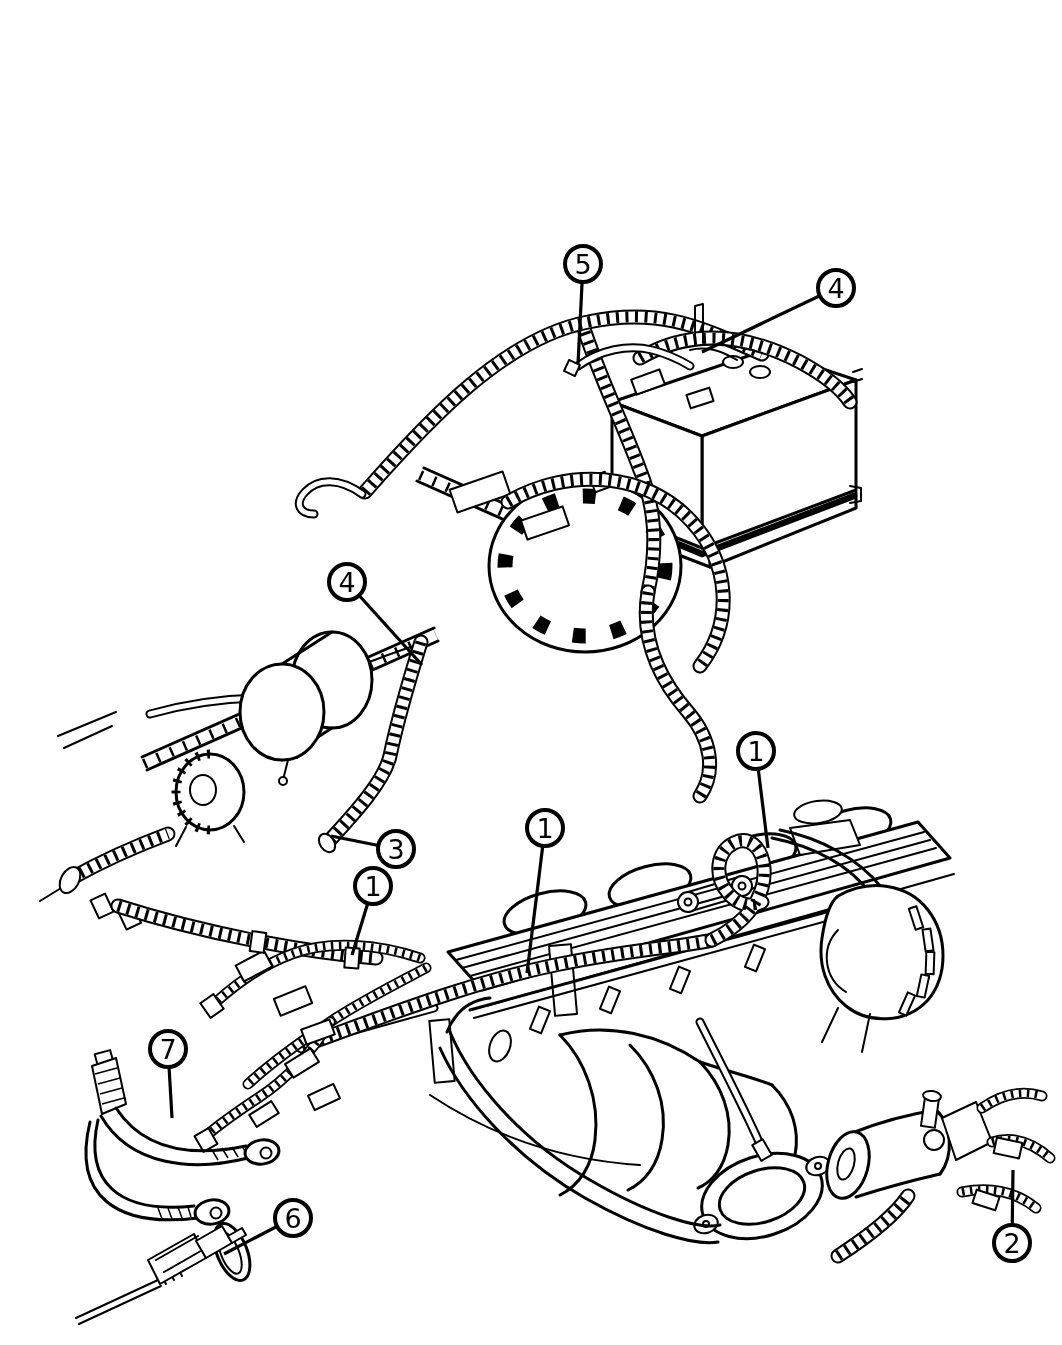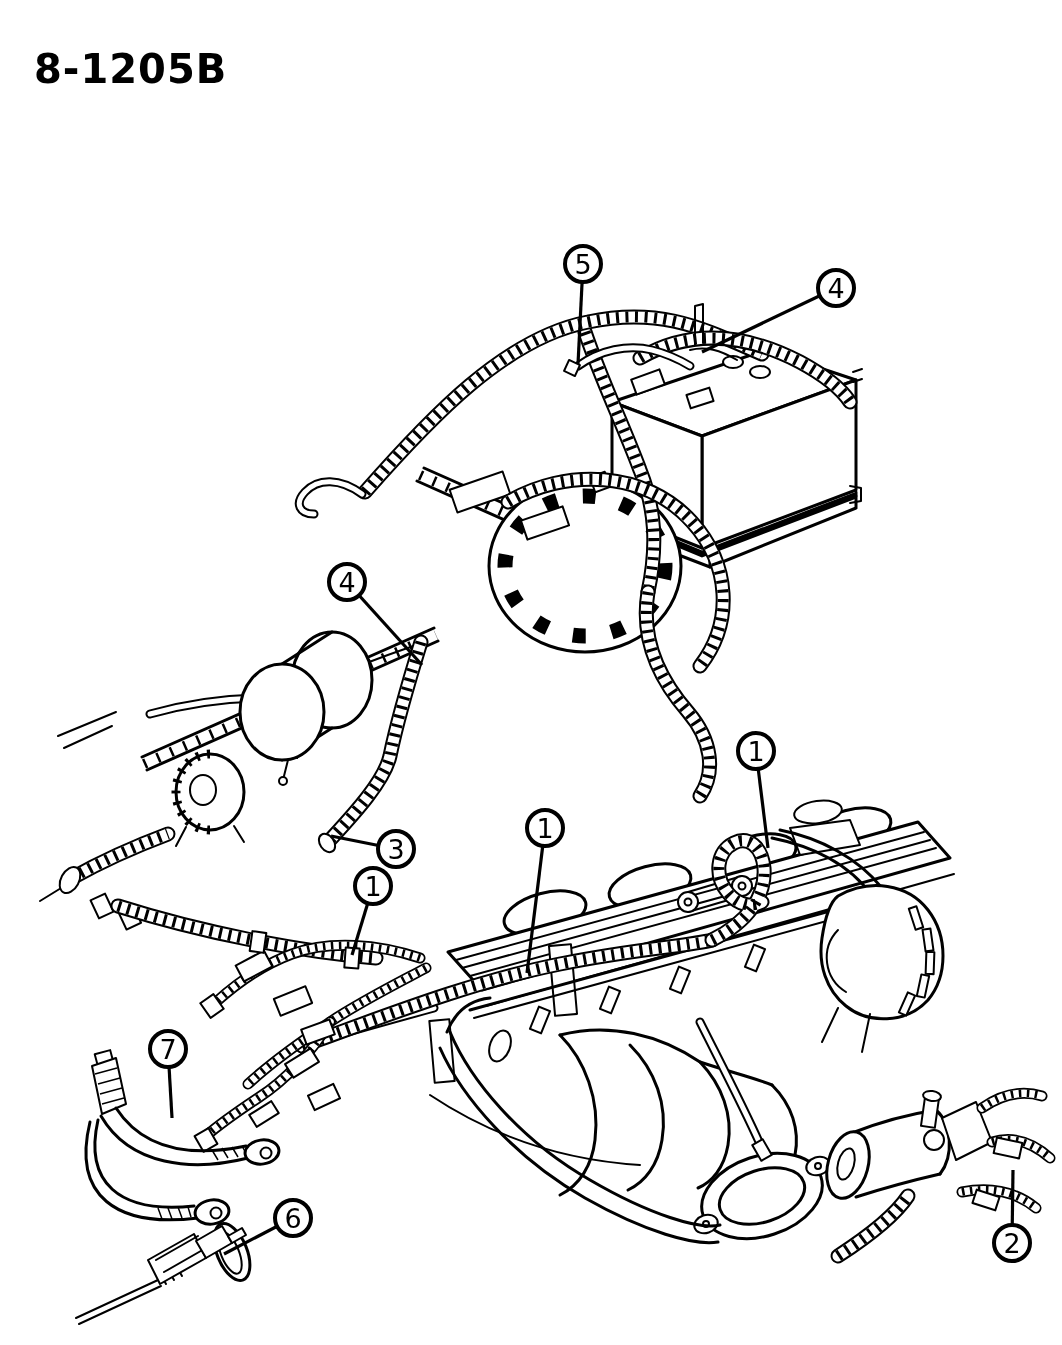--- a/index.html
+++ b/index.html
@@ -25,21 +25,20 @@
   .thin{stroke:#000;stroke-width:1.5;fill:none}
   .wht{fill:#fff}
   .callout-circle{fill:#fff;stroke:#000;stroke-width:4}
   .callout-leader{stroke:#000;stroke-width:3.2}
   .callout-num{font:400 27px "DejaVu Sans",sans-serif;text-anchor:middle;fill:#000}
 </style>
 </head>
 <body>
 
 <div class="stage">
-  <div class="fig-title">8-1205B</div>
 
   <svg width="1062" height="1345" viewBox="0 0 1062 1345" xmlns="http://www.w3.org/2000/svg">
 
     <defs>
       <path id="tubeTop" d="M365,492 C430,418 505,338 588,322 C662,306 706,330 762,354"></path>
       <path id="tubeBatt" d="M640,358 C688,330 742,332 800,362 C826,376 842,390 850,402"></path>
       <path id="tubeDrop" d="M585,332 C602,382 622,422 640,470 C655,507 658,545 648,592"></path>
       <path id="tubeDome" d="M508,502 C565,468 645,470 692,522 C730,564 734,622 700,666"></path>
       <path id="tubeS" d="M648,592 C640,640 660,680 688,712 C712,740 716,772 700,796"></path>
       <path id="tube4b" d="M421,642 C408,684 397,722 390,756 C384,782 352,816 330,840"></path>

